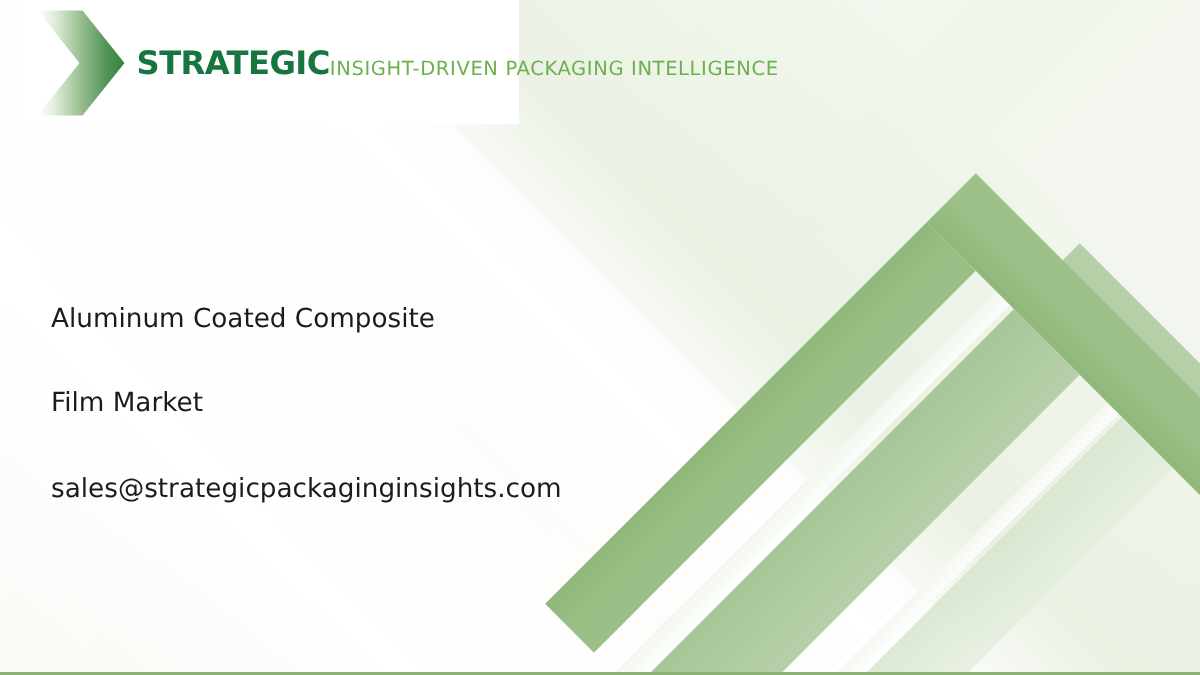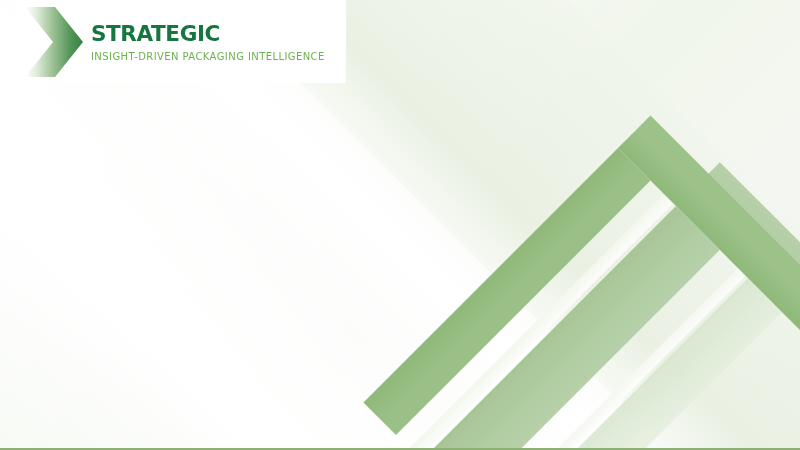--- a/index.html
+++ b/index.html
@@ -184,37 +184,37 @@
     position: relative;
     width: 62px;
     height: 74px;
     margin-left: 6px;
     margin-right: 6px;
     flex: 0 0 auto;
   }
   .logo-mark svg { display: block; }
   .logo-text {
     display: flex;
-    flex-direction: column;
+    flex-direction: row;
     justify-content: center;
     padding-top: 2px;
   }
   .logo-line1, .logo-line2 {
     font-family: "DejaVu Sans", "Liberation Sans", sans-serif;
     font-weight: bold;
     color: #17763f;
     font-size: 21.5px;
     letter-spacing: -0.4px;
     line-height: 1.02;
     white-space: nowrap;
   }
   .logo-tagline {
     margin-top: 7px;
     font-family: "DejaVu Sans", "Liberation Sans", sans-serif;
-    font-size: 10px;
+    font-size: 13px;
     font-weight: normal;
     color: #6cb04e;
     letter-spacing: 0.42px;
     white-space: nowrap;
   }
 
   
   .copy {
     position: absolute;
     left: 34px;
@@ -278,14 +278,19 @@
         </defs>
         <path d="M2 2 L32 2 L60 37 L32 72 L2 72 L30 37 Z" fill="url(#chevGrad)"></path>
       </svg>
     </div>
     <div class="logo-text">
       <div class="logo-line1">STRATEGIC</div>
       <div class="logo-tagline">INSIGHT-DRIVEN PACKAGING INTELLIGENCE</div>
     </div>
   </div>
 
+  <div class="copy">
+    <div class="title-line">Aluminum Coated Composite</div>
+    <div class="title-line">Film Market</div>
+    <div class="email-line">sales@strategicpackaginginsights.com</div>
+  </div>
 
 </div>
 
 </body></html>

